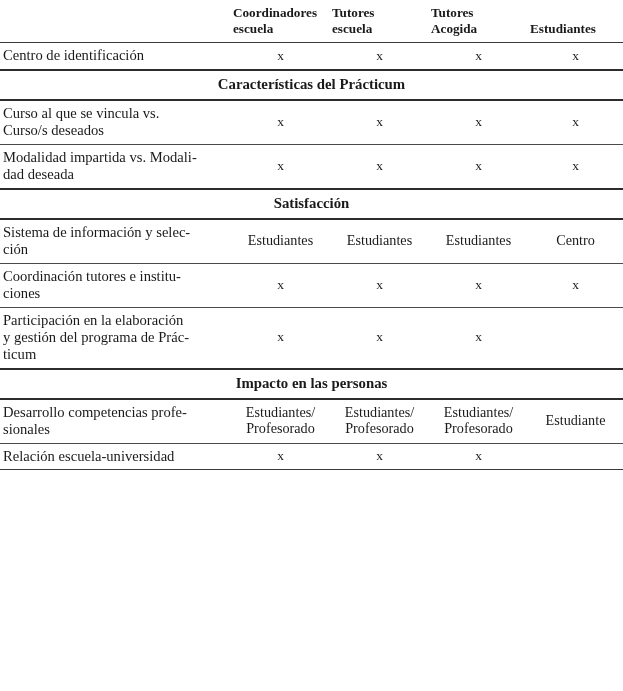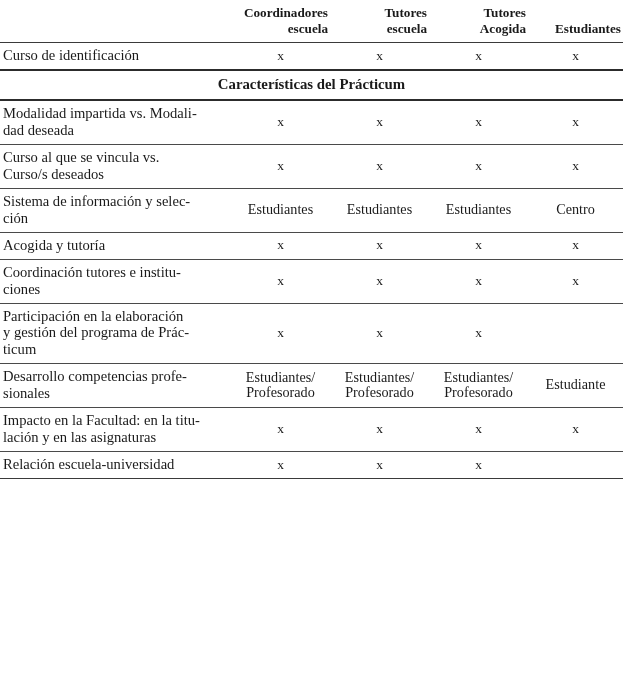--- a/index.html
+++ b/index.html
@@ -30,21 +30,21 @@
   col.c-col1  { width: 99px; }
   col.c-col2  { width: 99px; }
   col.c-col3  { width: 99px; }
   col.c-col4  { width: 95px; }
 
   thead th {
     font-weight: bold;
     font-size: 13.2px;
     line-height: 1.18;
     padding: 5px 2px 6px 2px;
-    text-align: right;
+    text-align: left;
     vertical-align: bottom;
     border-bottom: 1.1px solid #3a3a3a;
   }
   thead th.label-head {
     border-bottom: 1.1px solid #3a3a3a;
   }
 
   tbody td {
     font-size: 14.6px;
     line-height: 1.16;
@@ -118,72 +118,68 @@
         </th>
         <th>
           <span class="stack">Estudiantes</span>
         </th>
       </tr>
     </thead>
 
     <tbody>
 
       <tr>
-        <td class="rowlabel">Curso de identificación</td>
+        <td class="rowlabel">Centro de identificación</td>
         <td class="mark">x</td>
         <td class="mark">x</td>
         <td class="mark">x</td>
         <td class="mark">x</td>
       </tr>
 
       <tr class="section">
         <td colspan="5">Características del Prácticum</td>
       </tr>
 
       <tr>
         <td class="rowlabel">
+          <span class="stack">Curso al que se vincula vs.</span>
+          <span class="stack">Curso/s deseados</span>
+        </td>
+        <td class="mark">x</td>
+        <td class="mark">x</td>
+        <td class="mark">x</td>
+        <td class="mark">x</td>
+      </tr>
+
+      <tr>
+        <td class="rowlabel">
           <span class="stack">Modalidad impartida vs. Modali-</span>
           <span class="stack">dad deseada</span>
         </td>
         <td class="mark">x</td>
         <td class="mark">x</td>
         <td class="mark">x</td>
         <td class="mark">x</td>
       </tr>
 
-      <tr>
-        <td class="rowlabel">
-          <span class="stack">Curso al que se vincula vs.</span>
-          <span class="stack">Curso/s deseados</span>
-        </td>
-        <td class="mark">x</td>
-        <td class="mark">x</td>
-        <td class="mark">x</td>
-        <td class="mark">x</td>
-      </tr>
-
+      <tr class="section">
+        <td colspan="5">Satisfacción</td>
+      </tr>
 
       <tr>
         <td class="rowlabel">
           <span class="stack">Sistema de información y selec-</span>
           <span class="stack">ción</span>
         </td>
         <td class="val">Estudiantes</td>
         <td class="val">Estudiantes</td>
         <td class="val">Estudiantes</td>
         <td class="val">Centro</td>
       </tr>
 
-      <tr>
-        <td class="rowlabel">Acogida y tutoría</td>
-        <td class="mark">x</td>
-        <td class="mark">x</td>
-        <td class="mark">x</td>
-        <td class="mark">x</td>
-      </tr>
 
       <tr>
         <td class="rowlabel">
           <span class="stack">Coordinación tutores e institu-</span>
           <span class="stack">ciones</span>
         </td>
         <td class="mark">x</td>
         <td class="mark">x</td>
         <td class="mark">x</td>
         <td class="mark">x</td>
@@ -194,20 +190,23 @@
           <span class="stack">Participación en la elaboración</span>
           <span class="stack">y gestión del programa de Prác-</span>
           <span class="stack">ticum</span>
         </td>
         <td class="mark">x</td>
         <td class="mark">x</td>
         <td class="mark">x</td>
         <td class="mark"></td>
       </tr>
 
+      <tr class="section">
+        <td colspan="5">Impacto en las personas</td>
+      </tr>
 
       <tr>
         <td class="rowlabel">
           <span class="stack">Desarrollo competencias profe-</span>
           <span class="stack">sionales</span>
         </td>
         <td class="val">
           <span class="stack">Estudiantes/</span>
           <span class="stack">Profesorado</span>
         </td>
@@ -220,30 +219,20 @@
           <span class="stack">Profesorado</span>
         </td>
         <td class="val">
           <span class="stack">Estudiante</span>
         </td>
       </tr>
 
 
 
 
-      <tr>
-        <td class="rowlabel">
-          <span class="stack">Impacto en la Facultad: en la titu-</span>
-          <span class="stack">lación y en las asignaturas</span>
-        </td>
-        <td class="mark">x</td>
-        <td class="mark">x</td>
-        <td class="mark">x</td>
-        <td class="mark">x</td>
-      </tr>
 
       <tr class="last-row">
         <td class="rowlabel">Relación escuela-universidad</td>
         <td class="mark">x</td>
         <td class="mark">x</td>
         <td class="mark">x</td>
         <td class="mark"></td>
       </tr>
 
     </tbody>

